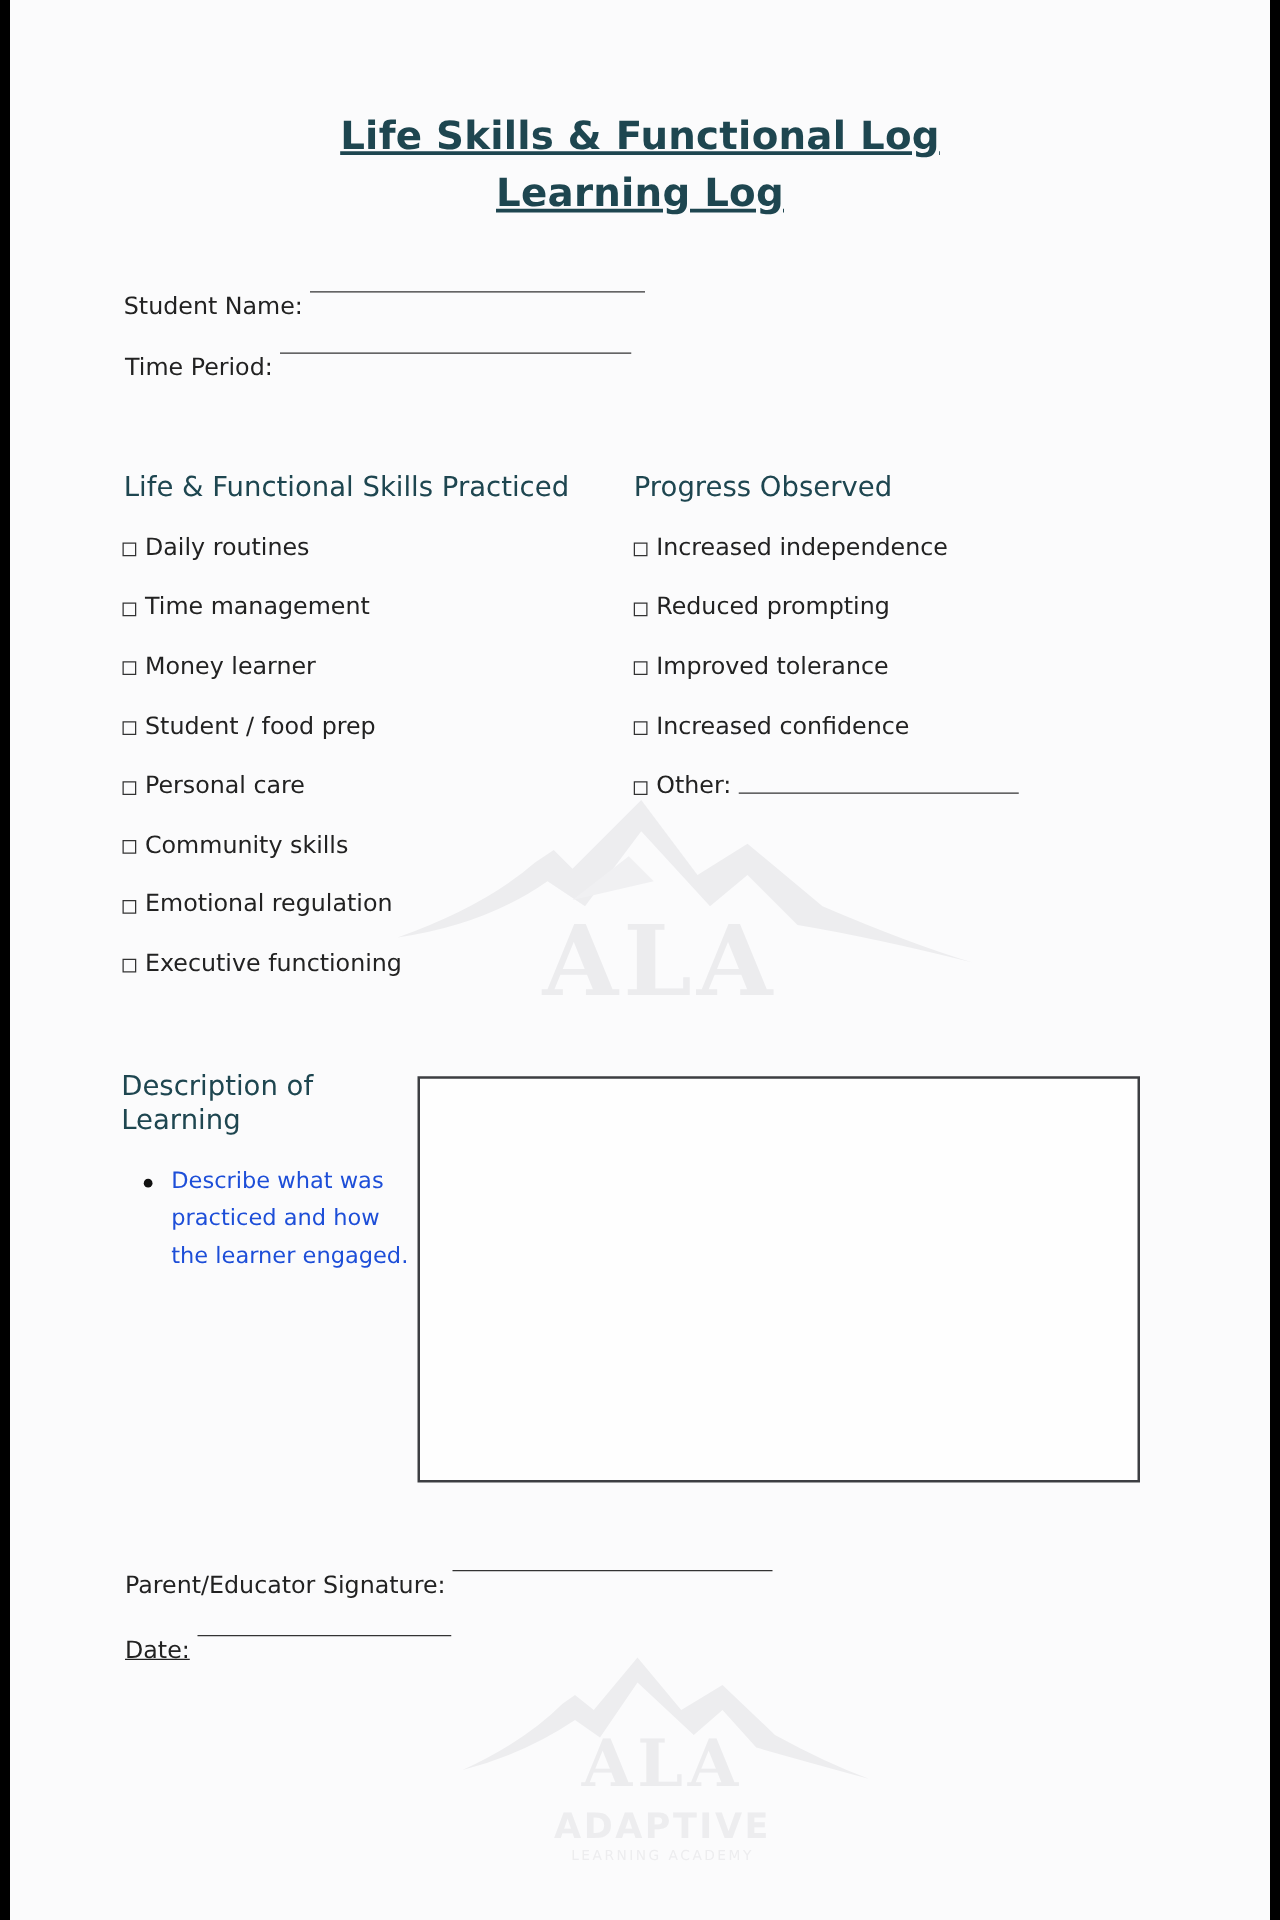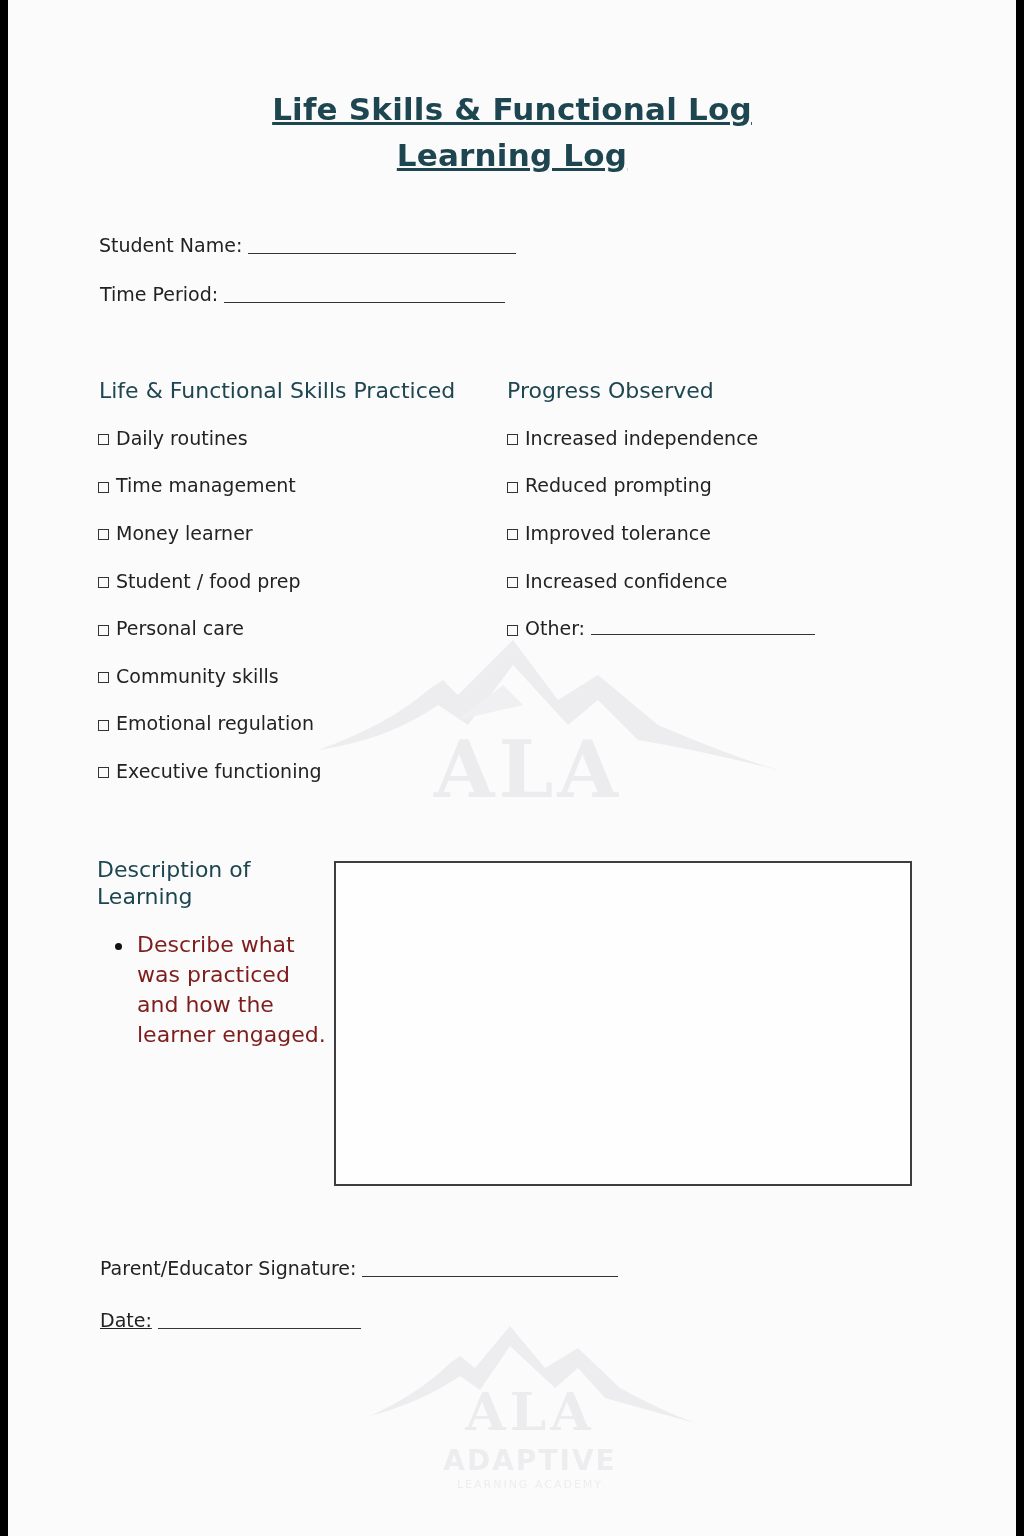--- a/index.html
+++ b/index.html
@@ -31,21 +31,21 @@
       font-size: 31px;
       line-height: 46px;
       letter-spacing: 0.2px;
       text-decoration: underline;
     }
     .field {
       position: absolute;
       font-size: 19px;
       color: #222;
       display: flex;
-      align-items: flex-end;
+      align-items: flex-start;
       white-space: nowrap;
     }
     .field .line {
       display: inline-block;
       border-bottom: 1.5px solid #333;
       margin-left: 6px;
       height: 1px;
       transform: translateY(-2px);
     }
     .section-head {
@@ -93,23 +93,23 @@
       width: 574px;
       height: 321px;
       border: 2px solid #3c3e42;
       background: #fefefe;
     }
     .bullet-text {
       position: absolute;
       left: 129px;
       top: 930px;
       width: 200px;
-      font-size: 22px;
+      font-size: 18px;
       line-height: 30px;
-      color: #7f1d1d;
+      color: #1d4ed8;
     }
     .bullet-dot {
       position: absolute;
       left: 107px;
       top: 943px;
       width: 7px;
       height: 7px;
       background: #111;
       border-radius: 50%;
     }

